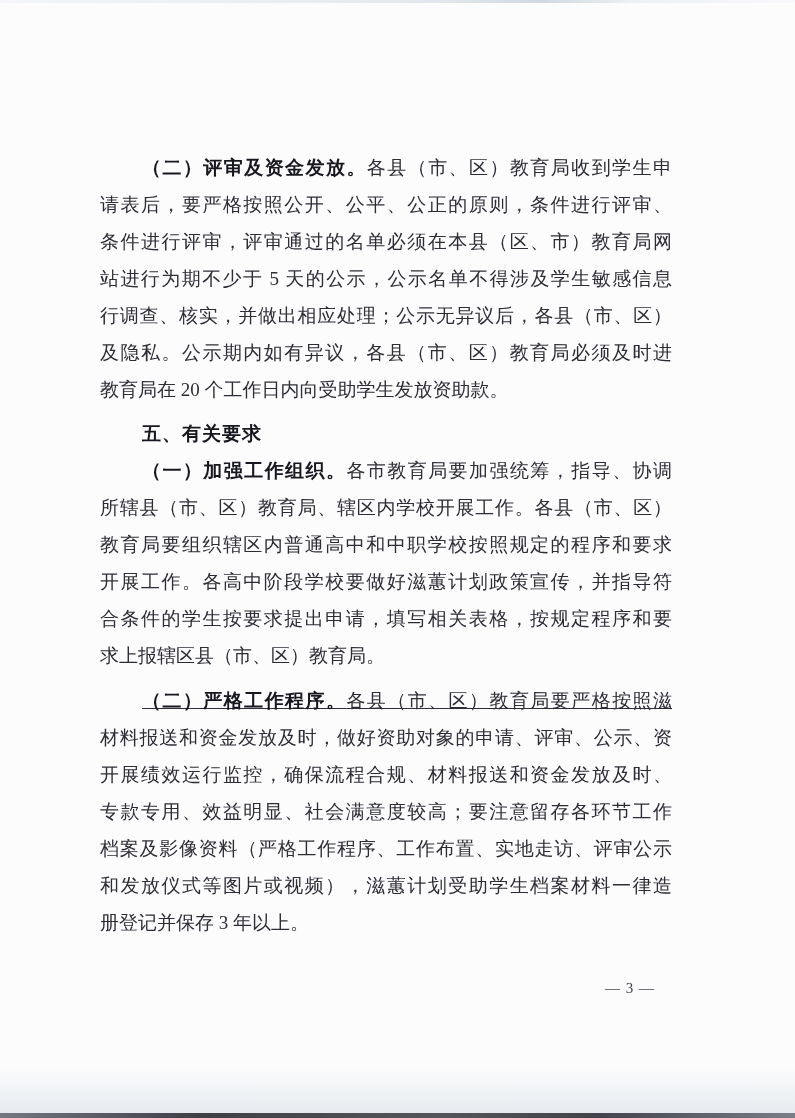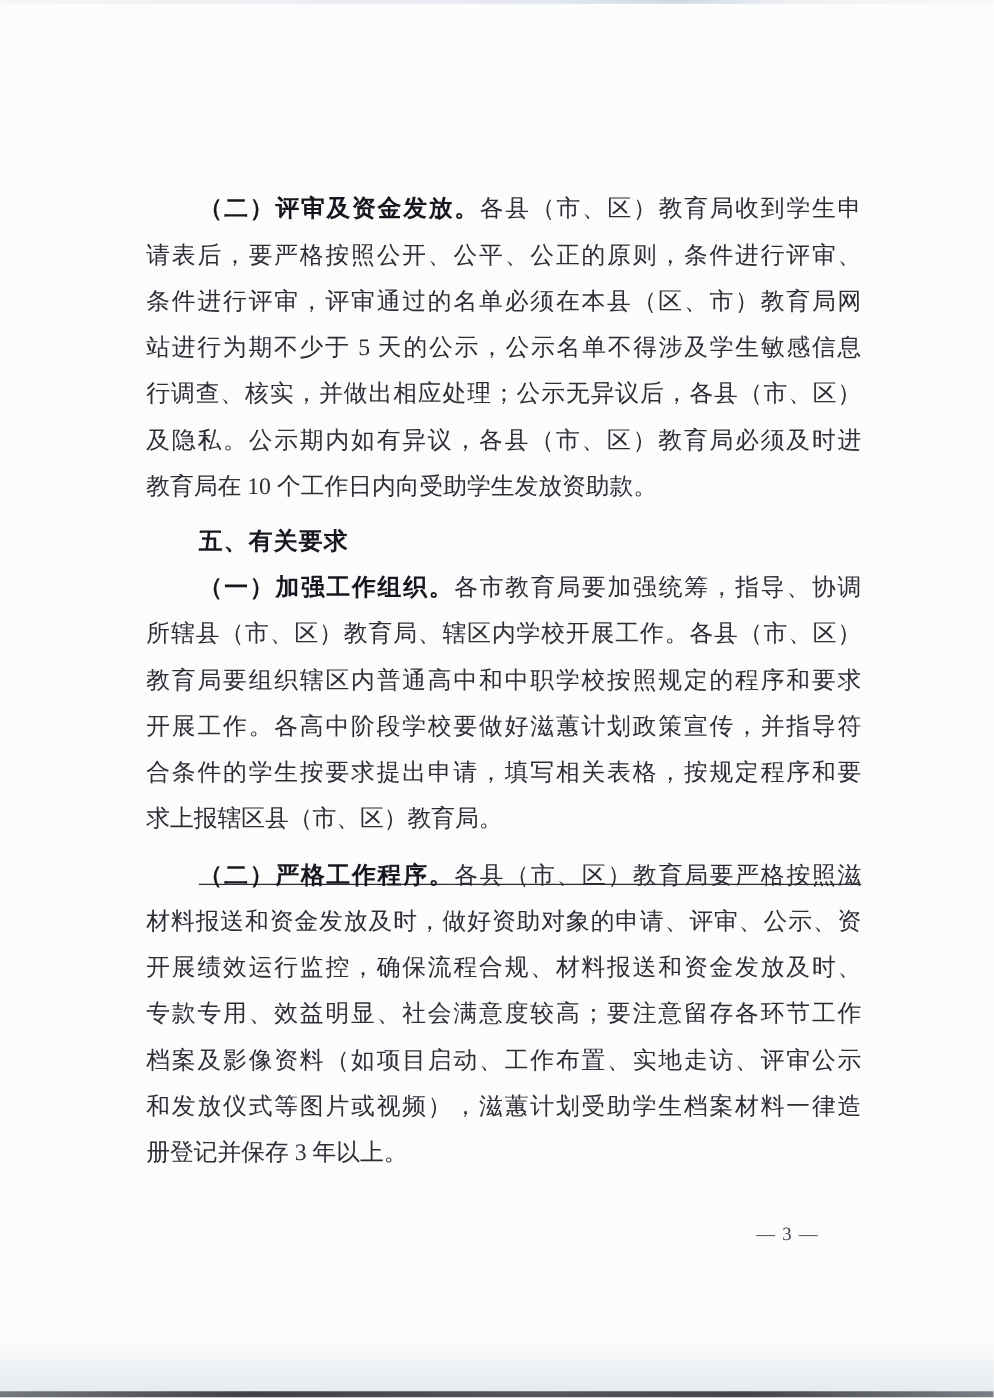--- a/index.html
+++ b/index.html
@@ -22,21 +22,21 @@
   .bottom-band {
     position:absolute; left:0; right:0; bottom:5px; height:45px;
     background:linear-gradient(180deg, rgba(236,240,243,0) 0%, #ecf0f3 70%, #e7ebef 100%);
   }
   .bottom-edge {
     position:absolute; left:0; right:0; bottom:0; height:5px;
     background:linear-gradient(90deg,#76787f 0%,#3f4046 25%,#54565c 55%,#43444a 75%,#7b7e86 100%);
   }
   
   .text-block {
-    position:absolute; left:117px; top:149px; width:572px;
+    position:absolute; left:100px; top:149px; width:572px;
     font-size:19px; line-height:37px;
     color:#2d2d36;
     text-align:justify;
   }
   .line { text-align:justify; }
   .j { text-align-last:justify; }
   .ind { padding-left:42px; }
   .gap1 { margin-top:7px; }
   .gap2 { margin-top:8px;text-decoration:underline; }
   .b {
@@ -60,36 +60,36 @@
 <div class="page">
   <div class="top-edge"></div>
 
   <div class="text-block">
     <div class="line ind j"><span class="b">（二）评审及资金发放。</span><span>各县（市、区）教育局收到学生申</span></div>
     <div class="line j"><span>请表后，要严格按照公开、公平、公正的原则，条件进行评审、</span></div>
     <div class="line j"><span>条件进行评审，评审通过的名单必须在本县（区、市）教育局网</span></div>
     <div class="line j"><span>站进行为期不少于 5 天的公示，公示名单不得涉及学生敏感信息</span></div>
     <div class="line j"><span>行调查、核实，并做出相应处理；公示无异议后，各县（市、区）</span></div>
     <div class="line j"><span>及隐私。公示期内如有异议，各县（市、区）教育局必须及时进</span></div>
-    <div class="line"><span>教育局在 10 个工作日内向受助学生发放资助款。</span></div>
+    <div class="line"><span>教育局在 20 个工作日内向受助学生发放资助款。</span></div>
 
     <div class="line ind head gap1"><span class="b">五、有关要求</span></div>
 
     <div class="line ind j"><span class="b">（一）加强工作组织。</span><span>各市教育局要加强统筹，指导、协调</span></div>
     <div class="line j"><span>所辖县（市、区）教育局、辖区内学校开展工作。各县（市、区）</span></div>
     <div class="line j"><span>教育局要组织辖区内普通高中和中职学校按照规定的程序和要求</span></div>
     <div class="line j"><span>开展工作。各高中阶段学校要做好滋蕙计划政策宣传，并指导符</span></div>
     <div class="line j"><span>合条件的学生按要求提出申请，填写相关表格，按规定程序和要</span></div>
     <div class="line"><span>求上报辖区县（市、区）教育局。</span></div>
 
     <div class="line ind j gap2"><span class="b">（二）严格工作程序。</span><span>各县（市、区）教育局要严格按照滋</span></div>
     <div class="line j"><span>材料报送和资金发放及时，做好资助对象的申请、评审、公示、资</span></div>
     <div class="line j"><span>开展绩效运行监控，确保流程合规、材料报送和资金发放及时、</span></div>
     <div class="line j"><span>专款专用、效益明显、社会满意度较高；要注意留存各环节工作</span></div>
-    <div class="line j"><span>档案及影像资料（如项目启动、工作布置、实地走访、评审公示</span></div>
+    <div class="line j"><span>档案及影像资料（严格工作程序、工作布置、实地走访、评审公示</span></div>
     <div class="line j"><span>和发放仪式等图片或视频），滋蕙计划受助学生档案材料一律造</span></div>
     <div class="line"><span>册登记并保存 3 年以上。</span></div>
   </div>
 
   <div class="page-number">— 3 —</div>
 
   <div class="bottom-band"></div>
   <div class="bottom-edge"></div>
 </div>
 

